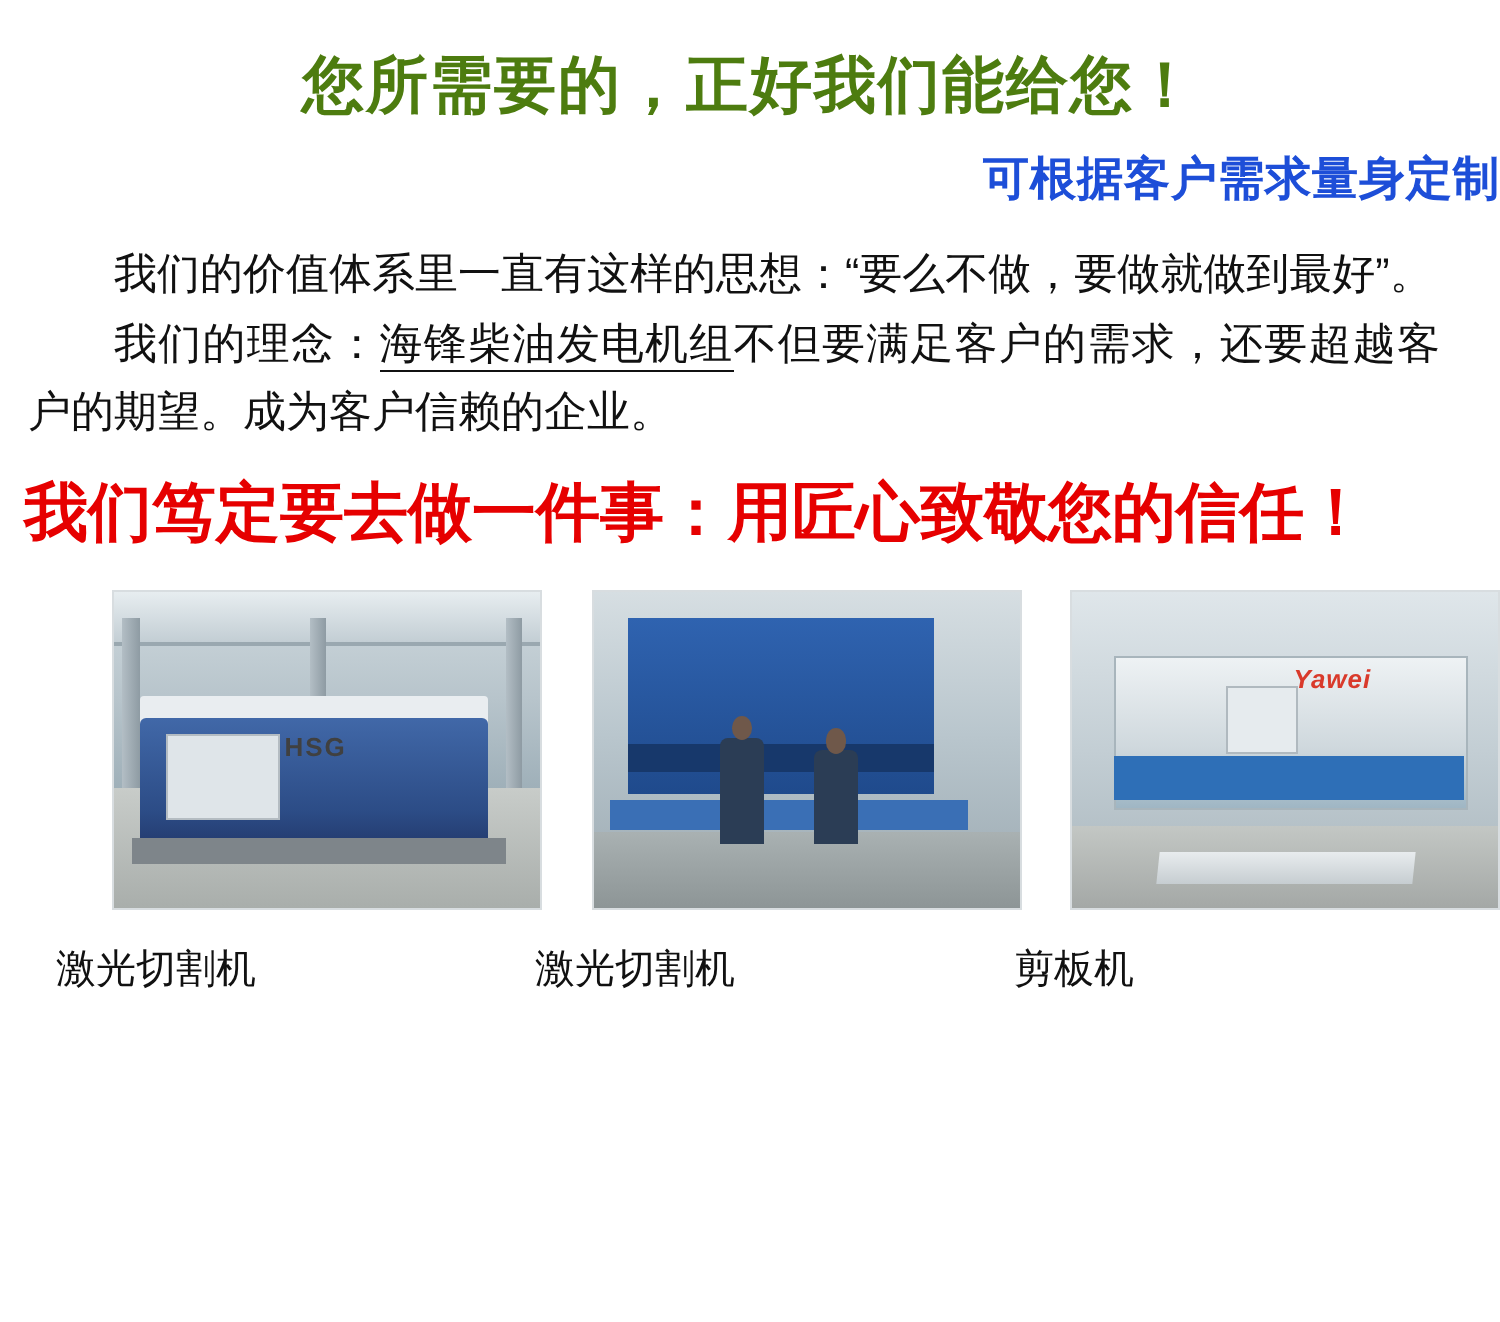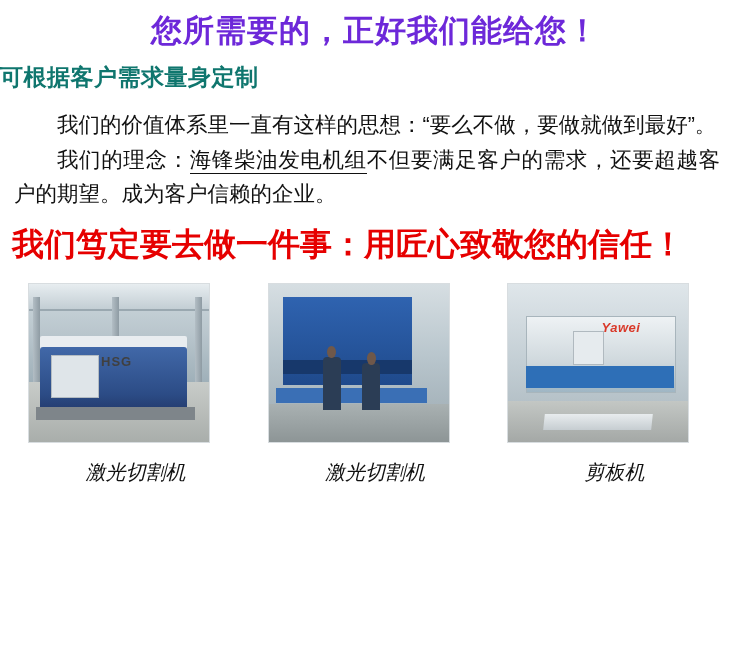--- a/index.html
+++ b/index.html
@@ -16,30 +16,30 @@
   .page {
     position: relative;
     width: 750px;
     height: 661px;
     box-sizing: border-box;
   }
   .headline {
     text-align: center;
     font-size: 31px;
     font-weight: bold;
-    color: #6d28d9;
+    color: #4d7c0f;
     letter-spacing: 1px;
-    padding-top: 14px;
+    padding-top: 26px;
     line-height: 1.1;
   }
   .subhead {
-    text-align: left;
+    text-align: right;
     font-size: 23px;
     font-weight: bold;
-    color: #0f766e;
+    color: #1d4ed8;
     padding-top: 14px;
     letter-spacing: 0.5px;
   }
   .body-copy {
     padding: 16px 30px 0 14px;
     font-size: 21.5px;
     color: #111111;
     line-height: 1.55;
     text-align: justify;
   }
@@ -62,34 +62,33 @@
   .gallery {
     display: flex;
     justify-content: space-between;
     padding: 16px 28px 0 28px;
     box-sizing: border-box;
   }
   .gitem {
     width: 215px;
   }
   .photo {
-    width: 182px;
+    width: 215px;
     height: 160px;
     position: relative;
     overflow: hidden;
     background: #b9c3c9;
     border: 1px solid #d8dde0;
     box-sizing: border-box;
+    margin-left: 28px;
   }
   .caption {
-    text-align: center;
     font-size: 20px;
     color: #111111;
     padding-top: 16px;
-    font-style: italic;
   }
 
   
   .p1-wall {
     position: absolute; left:0; top:0; width:100%; height:62%;
     background: linear-gradient(180deg,#cfd9de 0%, #b7c4cb 55%, #9fb0b9 100%);
   }
   .p1-roof {
     position:absolute; left:0; top:0; width:100%; height:16%;
     background: linear-gradient(180deg,#e7edf0 0%, #c3ced4 100%);

